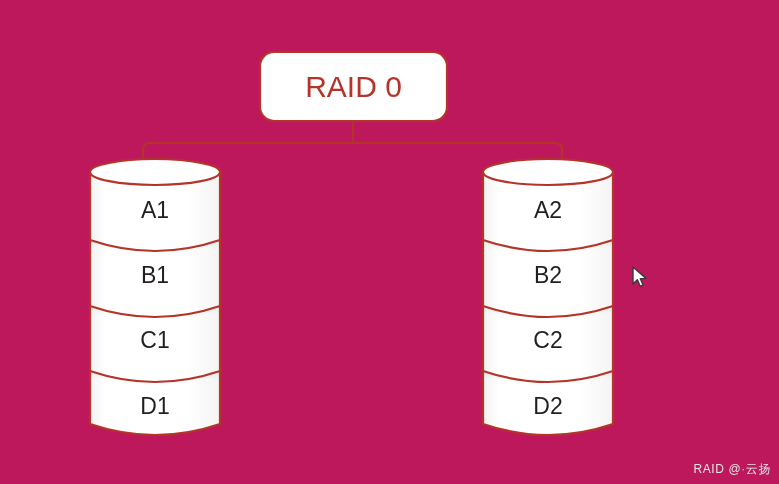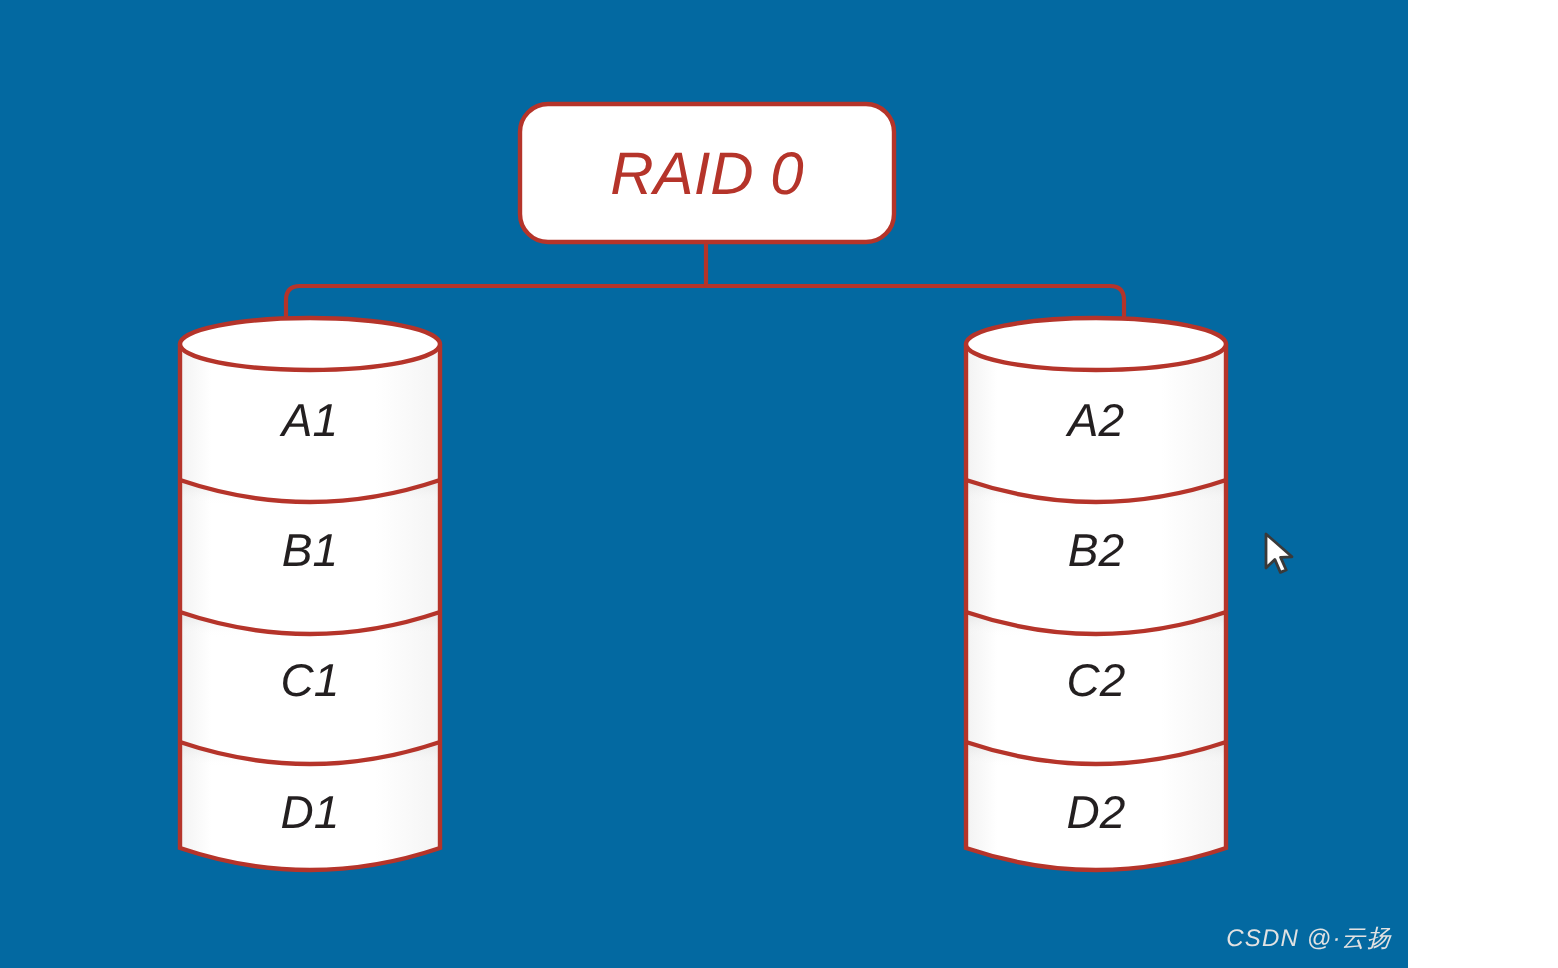--- a/index.html
+++ b/index.html
@@ -5,25 +5,24 @@
   html, body {
     margin: 0;
     padding: 0;
     background: #ffffff;
   }
   body {
     font-family: "Liberation Sans", sans-serif;
   }
   #canvas {
     position: relative;
-    width: 704px;
+    width: 779px;
     height: 484px;
-    background: #0369a1;
+    background: #be185d;
     overflow: hidden;
-    font-style: italic;
   }
   #diagram-svg {
     position: absolute;
     left: 0;
     top: 0;
     width: 779px;
     height: 484px;
   }
   .raid-title-text {
     font-family: "Liberation Sans", sans-serif;
@@ -123,15 +122,15 @@
       <text class="block-label-text" x="548" y="414" text-anchor="middle">D2</text>
     </g>
   </svg>
 
   <div class="cursor-layer">
     <svg viewBox="0 0 18 24" width="18" height="24">
       <path d="M 2 1 L 2 18 L 6.4 13.7 L 9.2 20.2 L 12.1 19.0 L 9.3 12.7 L 15.0 12.4 Z" fill="#ffffff" stroke="#3a3a3a" stroke-width="1.4" stroke-linejoin="round"></path>
     </svg>
   </div>
 
-  <div class="watermark">CSDN @·云扬</div>
+  <div class="watermark">RAID @·云扬</div>
 
 </div>
 
 </body></html>

